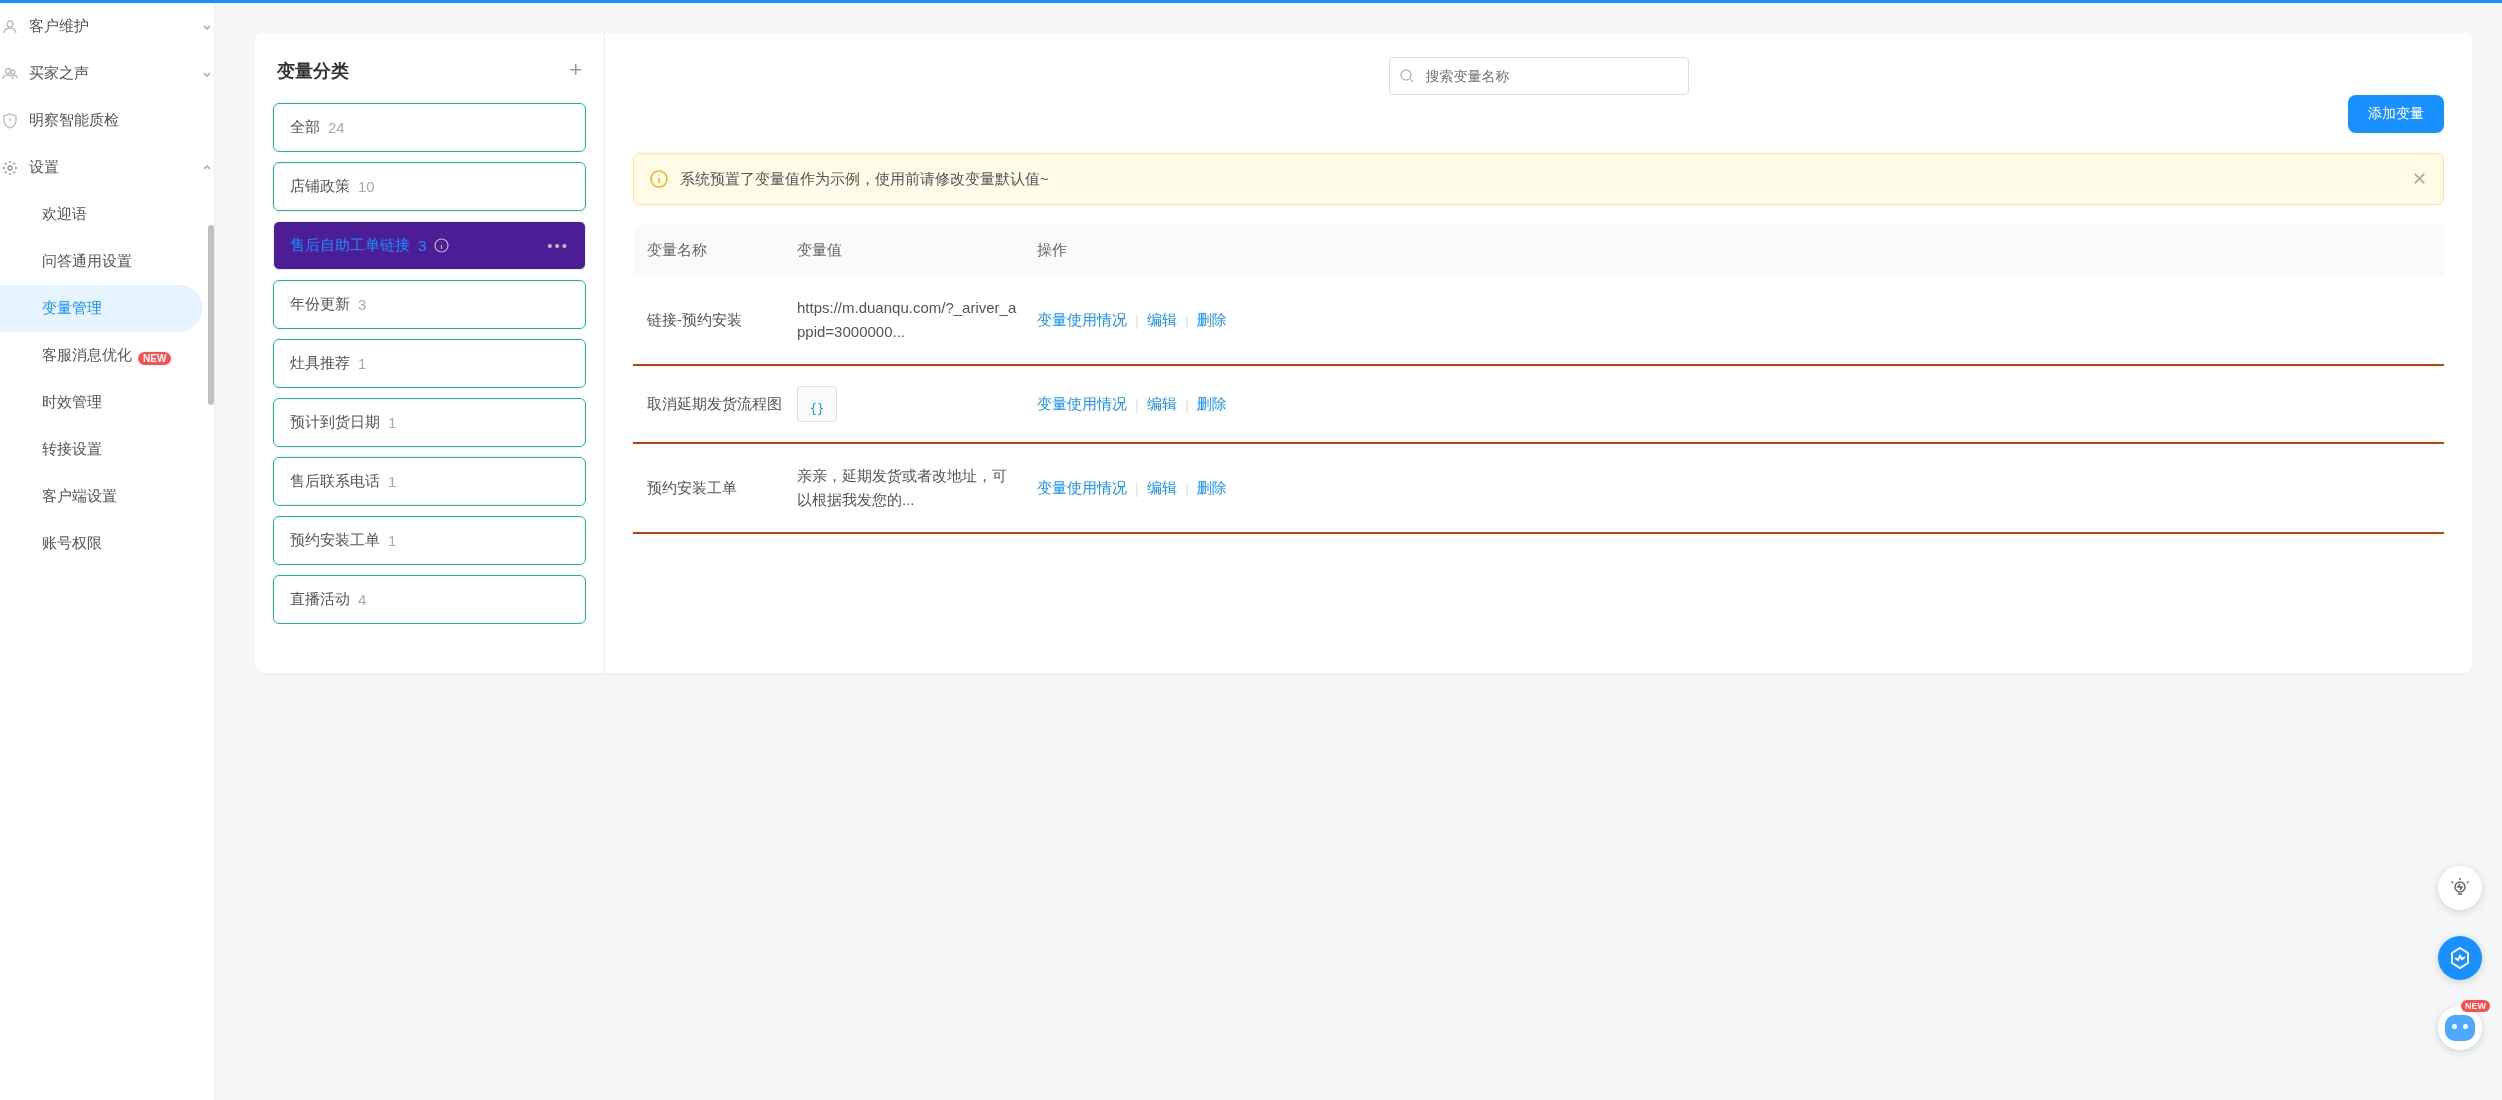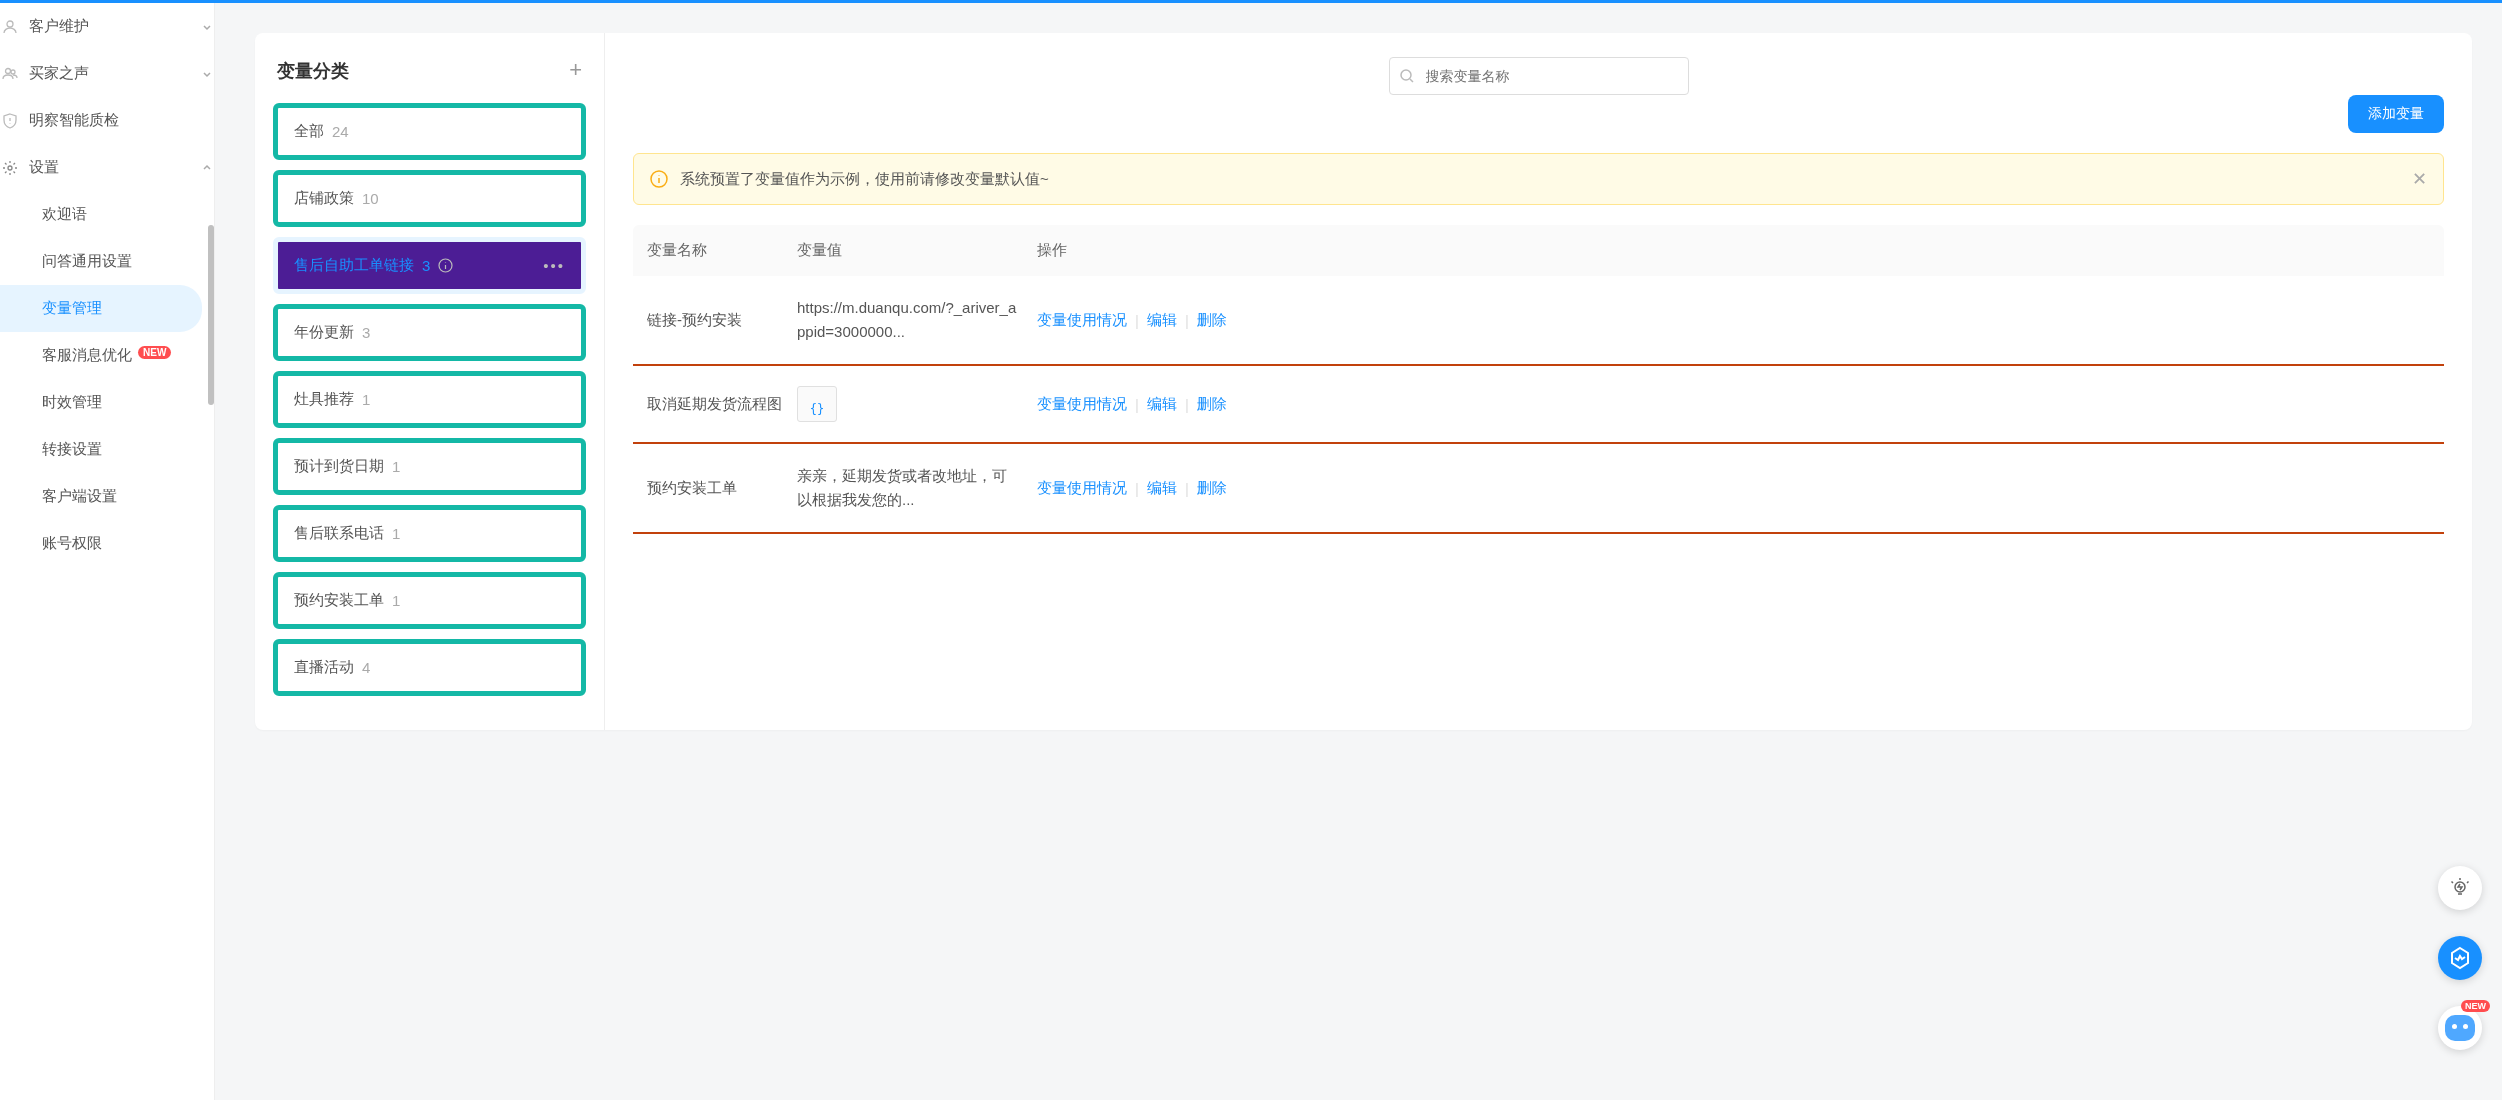--- a/index.html
+++ b/index.html
@@ -5,30 +5,30 @@
 * { margin: 0; padding: 0; box-sizing: border-box; }
 body { font-family: -apple-system, BlinkMacSystemFont, "PingFang SC", "Microsoft YaHei", sans-serif; background: #f5f6f7; color: #333; font-size: 14px; }
 .top-bar { height: 3px; background: #1890ff; }
 .layout { display: flex; height: calc(100vh - 3px); }
 .sidebar { width: 215px; background: #fff; border-right: 1px solid #eee; position: relative; }
 .sidebar-scroll { position: absolute; right: 0; top: 222px; width: 6px; height: 180px; background: #c0c0c0; border-radius: 3px; }
 .nav-item { display: flex; align-items: center; padding: 14px 1px; cursor: pointer; color: #555; font-size: 15px; }
 .nav-item .nav-icon { width: 18px; height: 18px; margin-right: 10px; display: inline-flex; align-items: center; justify-content: center; color: #bbb; }
 .nav-item .expand-icon { margin-left: auto; color: #aaa; }
 .nav-item.active-parent .nav-icon { color: #888; }
-.sub-item { padding: 14px 18px 14px 42px; cursor: pointer; color: #555; font-size: 15px; display: flex; align-items: flex-start; }
+.sub-item { padding: 14px 18px 14px 42px; cursor: pointer; color: #555; font-size: 15px; display: flex; align-items: flex-end; }
 .sub-item.active { background: #e6f4ff; color: #1890ff; border-radius: 0 22px 22px 0; margin-right: 12px; }
 .badge-new { display: inline-block; background: #ff4d4f; color: #fff; font-size: 10px; padding: 1px 5px; border-radius: 8px; margin-left: 6px; font-weight: bold; }
 .main { flex: 1; padding: 30px 30px 0 40px; overflow: auto; }
 .panel { background: #fff; border-radius: 8px; display: flex; min-height: 640px; box-shadow: 0 1px 2px rgba(0,0,0,0.03); }
 .category-col { width: 350px; border-right: 1px solid #eee; padding: 24px 18px; }
 .cat-header { display: flex; align-items: flex-end; justify-content: space-between; margin-bottom: 20px; padding: 0 4px; }
 .cat-title { font-size: 18px; font-weight: 600; color: #333; }
 .plus-btn { font-size: 22px; color: #999; cursor: pointer; font-weight: 300; }
-.cat-item { border: 5px solid #14b8a6; border-radius: 6px; padding: 14px 16px; margin-bottom: 10px; cursor: pointer; display: flex; align-items: center; font-size: 15px; color: #555; }
+.cat-item { border: 1px solid #14b8a6; border-radius: 6px; padding: 14px 16px; margin-bottom: 10px; cursor: pointer; display: flex; align-items: center; font-size: 15px; color: #555; }
 .cat-item .count { color: #aaa; margin-left: 8px; }
 .cat-item.selected { background: #4c1d95; border-color: #e6f4ff; color: #1890ff; text-align: right; }
 .cat-item.selected .count { color: #1890ff; }
 .cat-item .info-icon { margin-left: 8px; color: #bbb; }
 .cat-item .more-icon { margin-left: auto; color: #bbb; letter-spacing: 2px; }
 .content-col { flex: 1; padding: 24px 28px; }
 .toolbar { display: flex; align-items: center; margin-bottom: 20px; flex-direction: column; }
 .search-box { position: relative; width: 300px; }
 .search-box input { width: 100%; padding: 10px 12px 10px 36px; border: 1px solid #ddd; border-radius: 4px; font-size: 14px; outline: none; }
 .search-box .search-icon { position: absolute; left: 10px; top: 50%; transform: translateY(-50%); color: #bbb; }

